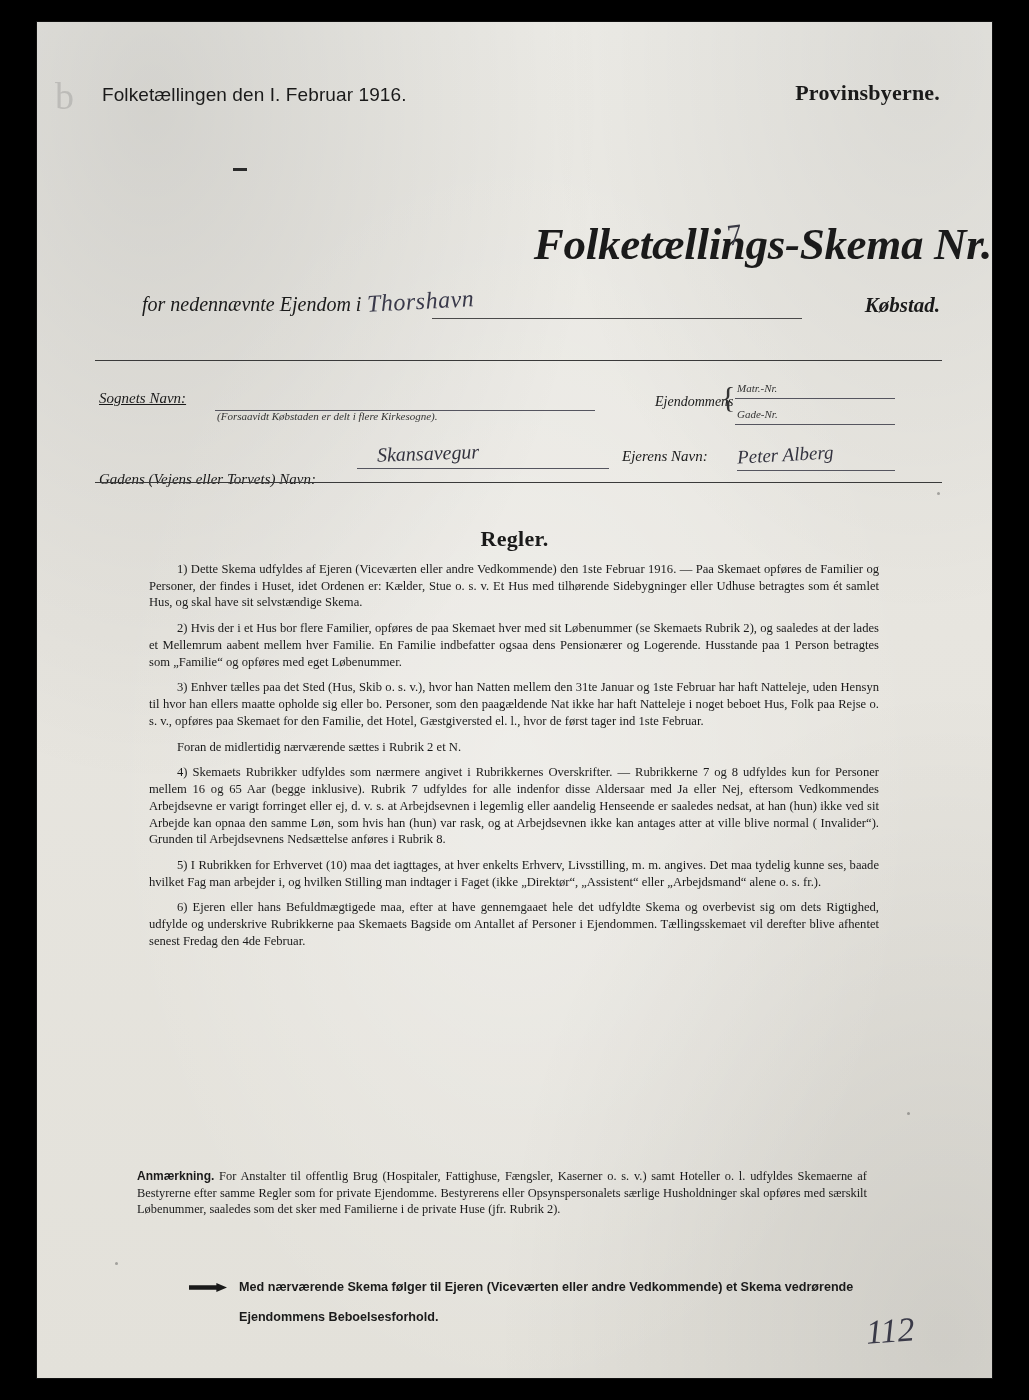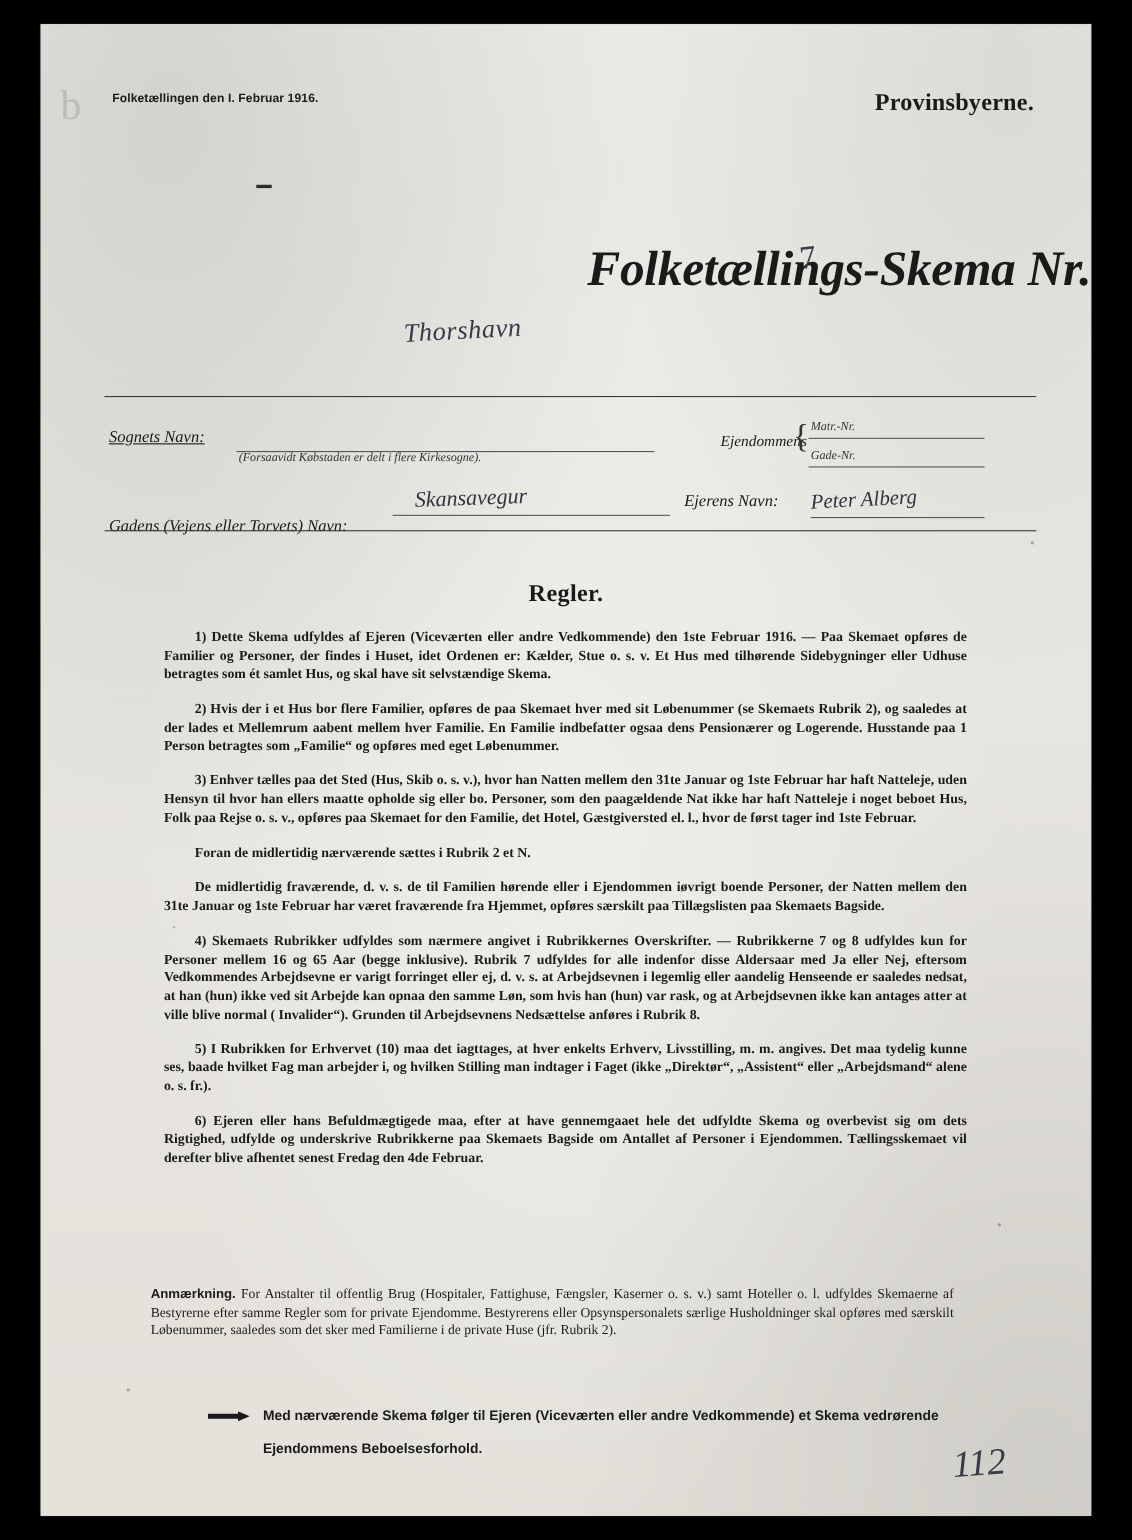--- a/index.html
+++ b/index.html
@@ -38,22 +38,22 @@
     inset: 0;
     color: #1a1a1a;
   }
 
   
   .hdr-left {
     position: absolute;
     left: 65px;
     top: 62px;
     font-family: "Liberation Sans", sans-serif;
-    font-weight: bold;
-    font-size: 11px;
+    font-weight: normal;
+    font-size: 19px;
     letter-spacing: 0.1px;
   }
   .hdr-right {
     position: absolute;
     right: 52px;
     top: 58px;
     font-family: "Liberation Serif", serif;
     font-weight: bold;
     font-size: 22px;
     letter-spacing: 0.2px;
@@ -185,21 +185,21 @@
   }
   .rules {
     position: absolute;
     left: 112px;
     width: 730px;
     top: 534px;
     font-size: 12.6px;
     line-height: 1.33;
     text-align: justify;
   }
-  .rules p { margin: 15px 0 9px 0; font-weight: bold; }
+  .rules p { margin: 5px 0 9px 0; }
   .rules .ind { text-indent: 28px; }
   .b { font-weight: bold; }
 
   .note-block {
     position: absolute;
     left: 100px;
     width: 730px;
     top: 1146px;
     font-size: 12.4px;
     line-height: 1.33;
@@ -253,20 +253,25 @@
   <div class="content">
 
     <div class="ghost-left">b</div>
     <div class="hdr-left">Folketællingen den I. Februar 1916.</div>
     <div class="hdr-right">Provinsbyerne.</div>
     <div class="dash-mark"></div>
 
     <div class="main-title">Folketællings-Skema Nr.</div>
     <div class="hand-num">7</div>
 
+    <div class="sub-line">
+      <span class="lbl">for nedennævnte Ejendom i</span>
+      <span class="kobstad">Købstad.</span>
+      <span class="fill-rule"></span>
+    </div>
     <div class="hand-place">Thorshavn</div>
 
     <div class="rule-thick" style="top:338px;"></div>
 
     <div class="form-block">
       <span class="f-label" style="left:62px; top:38px;text-decoration:underline;">Sognets Navn:</span>
       <span class="rule-thin" style="left:178px; top:58px; width:380px;"></span>
       <span class="f-small" style="left:180px; top:58px;">(Forsaavidt Købstaden er delt i flere Kirkesogne).</span>
 
       <span class="f-label" style="left:62px; top:95px;margin-top:24px;">Gadens (Vejens eller Torvets) Navn:</span>
@@ -287,21 +292,20 @@
 
     <div class="rule-thick" style="top:460px;"></div>
 
     <div class="regler-title">Regler.</div>
 
     <div class="rules">
       <p class="ind">1) Dette Skema udfyldes af Ejeren (Viceværten eller andre Vedkommende) den 1ste Februar 1916. — Paa Skemaet opføres de Familier og Personer, der findes i Huset, idet Ordenen er: Kælder, Stue o. s. v. Et Hus med tilhørende Sidebygninger eller Udhuse betragtes som ét samlet Hus, og skal have sit selvstændige Skema.</p>
       <p class="ind">2) Hvis der i et Hus bor flere Familier, opføres de paa Skemaet hver med sit Løbenummer (se Skemaets Rubrik 2), og saaledes at der lades et Mellemrum aabent mellem hver Familie. En Familie indbefatter ogsaa dens Pensionærer og Logerende. Husstande paa 1 Person betragtes som „Familie“ og opføres med eget Løbenummer.</p>
       <p class="ind">3) Enhver tælles paa det Sted (Hus, Skib o. s. v.), hvor han Natten mellem den 31te Januar og 1ste Februar har haft Natteleje, uden Hensyn til hvor han ellers maatte opholde sig eller bo. Personer, som den paagældende Nat ikke har haft Natteleje i noget beboet Hus, Folk paa Rejse o. s. v., opføres paa Skemaet for den Familie, det Hotel, Gæstgiversted el. l., hvor de først tager ind 1ste Februar.</p>
       <p class="ind">Foran de midlertidig nærværende sættes i Rubrik 2 et N.</p>
-      <p class="ind">De midlertidig fraværende, d. v. s. de til Familien hørende eller i Ejendommen iøvrigt boende Personer, der Natten mellem den 31te Januar og 1ste Februar har været fraværende fra Hjemmet, opføres særskilt paa Tillægslisten paa Skemaets Bagside.</p>
       <p class="ind">4) Skemaets Rubrikker udfyldes som nærmere angivet i Rubrikkernes Overskrifter. — Rubrikkerne 7 og 8 udfyldes kun for Personer mellem 16 og 65 Aar (begge inklusive). Rubrik 7 udfyldes for alle indenfor disse Aldersaar med Ja eller Nej, eftersom Vedkommendes Arbejdsevne er varigt forringet eller ej, d. v. s. at Arbejdsevnen i legemlig eller aandelig Henseende er saaledes nedsat, at han (hun) ikke ved sit Arbejde kan opnaa den samme Løn, som hvis han (hun) var rask, og at Arbejdsevnen ikke kan antages atter at ville blive normal ( Invalider“). Grunden til Arbejdsevnens Nedsættelse anføres i Rubrik 8.</p>
       <p class="ind">5) I Rubrikken for Erhvervet (10) maa det iagttages, at hver enkelts Erhverv, Livsstilling, m. m. angives. Det maa tydelig kunne ses, baade hvilket Fag man arbejder i, og hvilken Stilling man indtager i Faget (ikke „Direktør“, „Assistent“ eller „Arbejdsmand“ alene o. s. fr.).</p>
       <p class="ind">6) Ejeren eller hans Befuldmægtigede maa, efter at have gennemgaaet hele det udfyldte Skema og overbevist sig om dets Rigtighed, udfylde og underskrive Rubrikkerne paa Skemaets Bagside om Antallet af Personer i Ejendommen. Tællingsskemaet vil derefter blive afhentet senest Fredag den 4de Februar.</p>
     </div>
 
     <div class="note-block">
       <p style="margin:0;">
         <span class="b" style="font-family:'Liberation Sans',sans-serif;font-size:12px;">Anmærkning.</span>
         <span>For Anstalter til offentlig Brug (Hospitaler, Fattighuse, Fængsler, Kaserner o. s. v.) samt Hoteller o. l. udfyldes Skemaerne af Bestyrerne efter samme Regler som for private Ejendomme. Bestyrerens eller Opsynspersonalets særlige Husholdninger skal opføres med særskilt Løbenummer, saaledes som det sker med Familierne i de private Huse (jfr. Rubrik 2).</span>
       </p>

